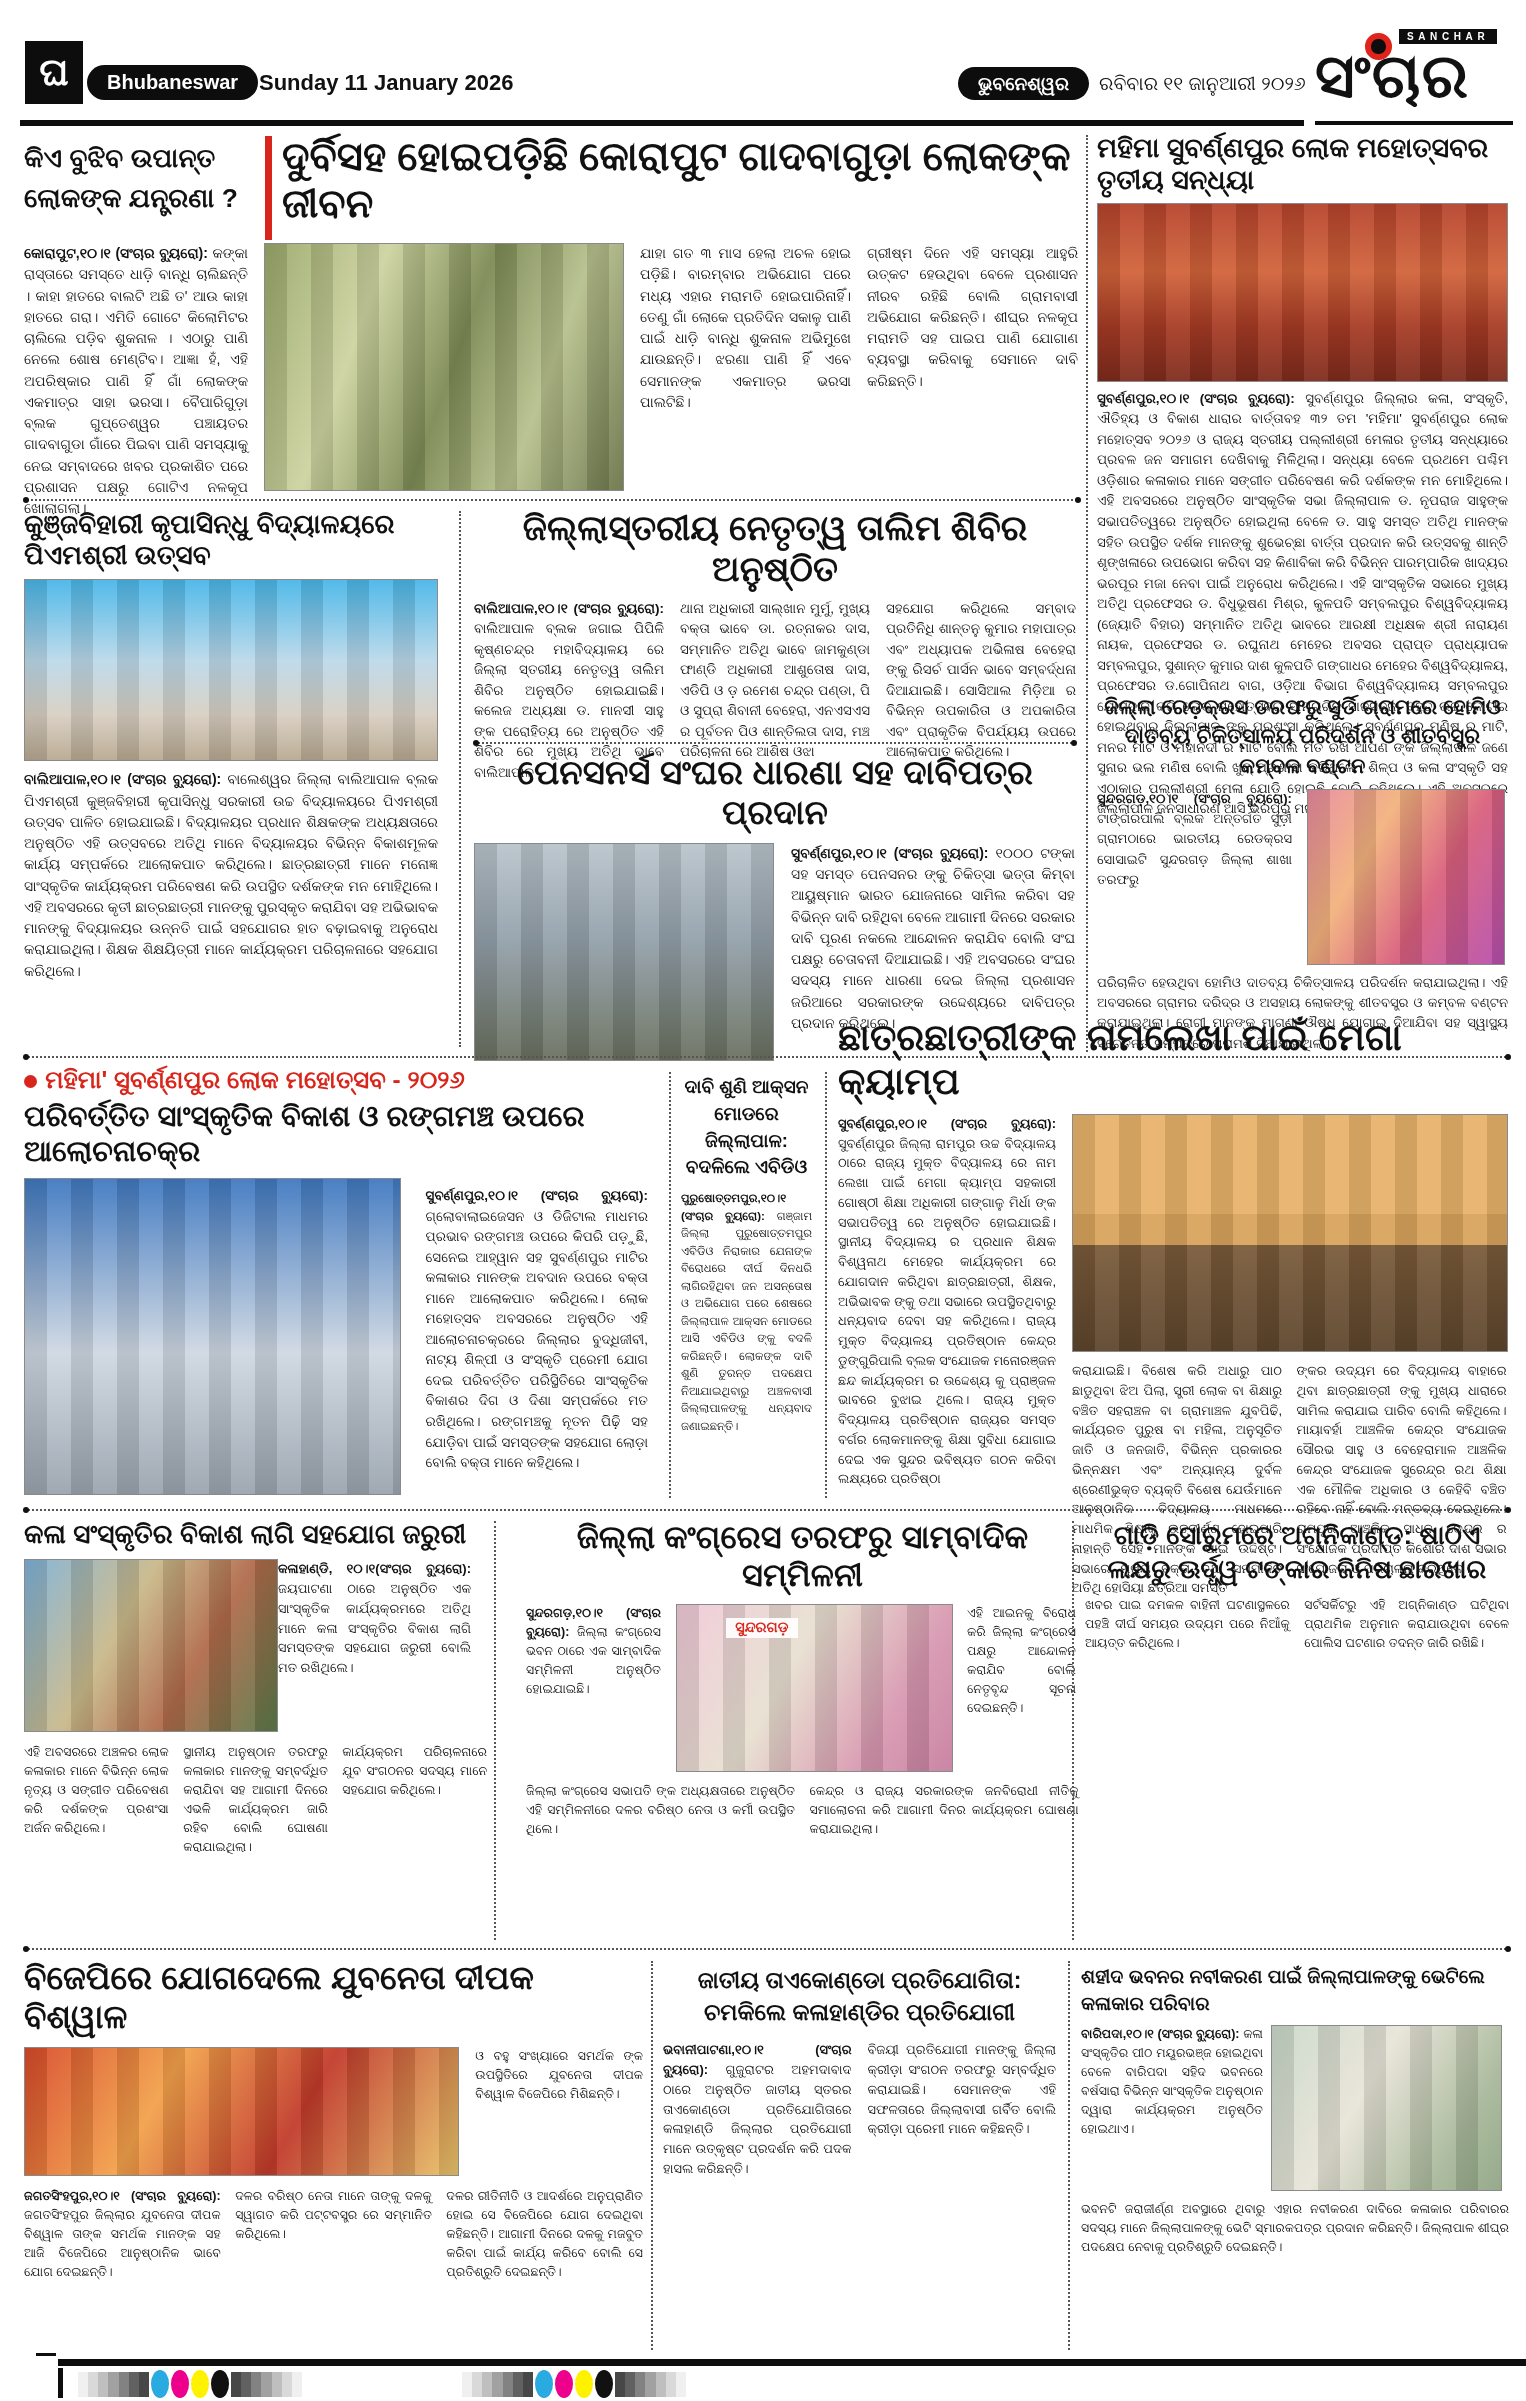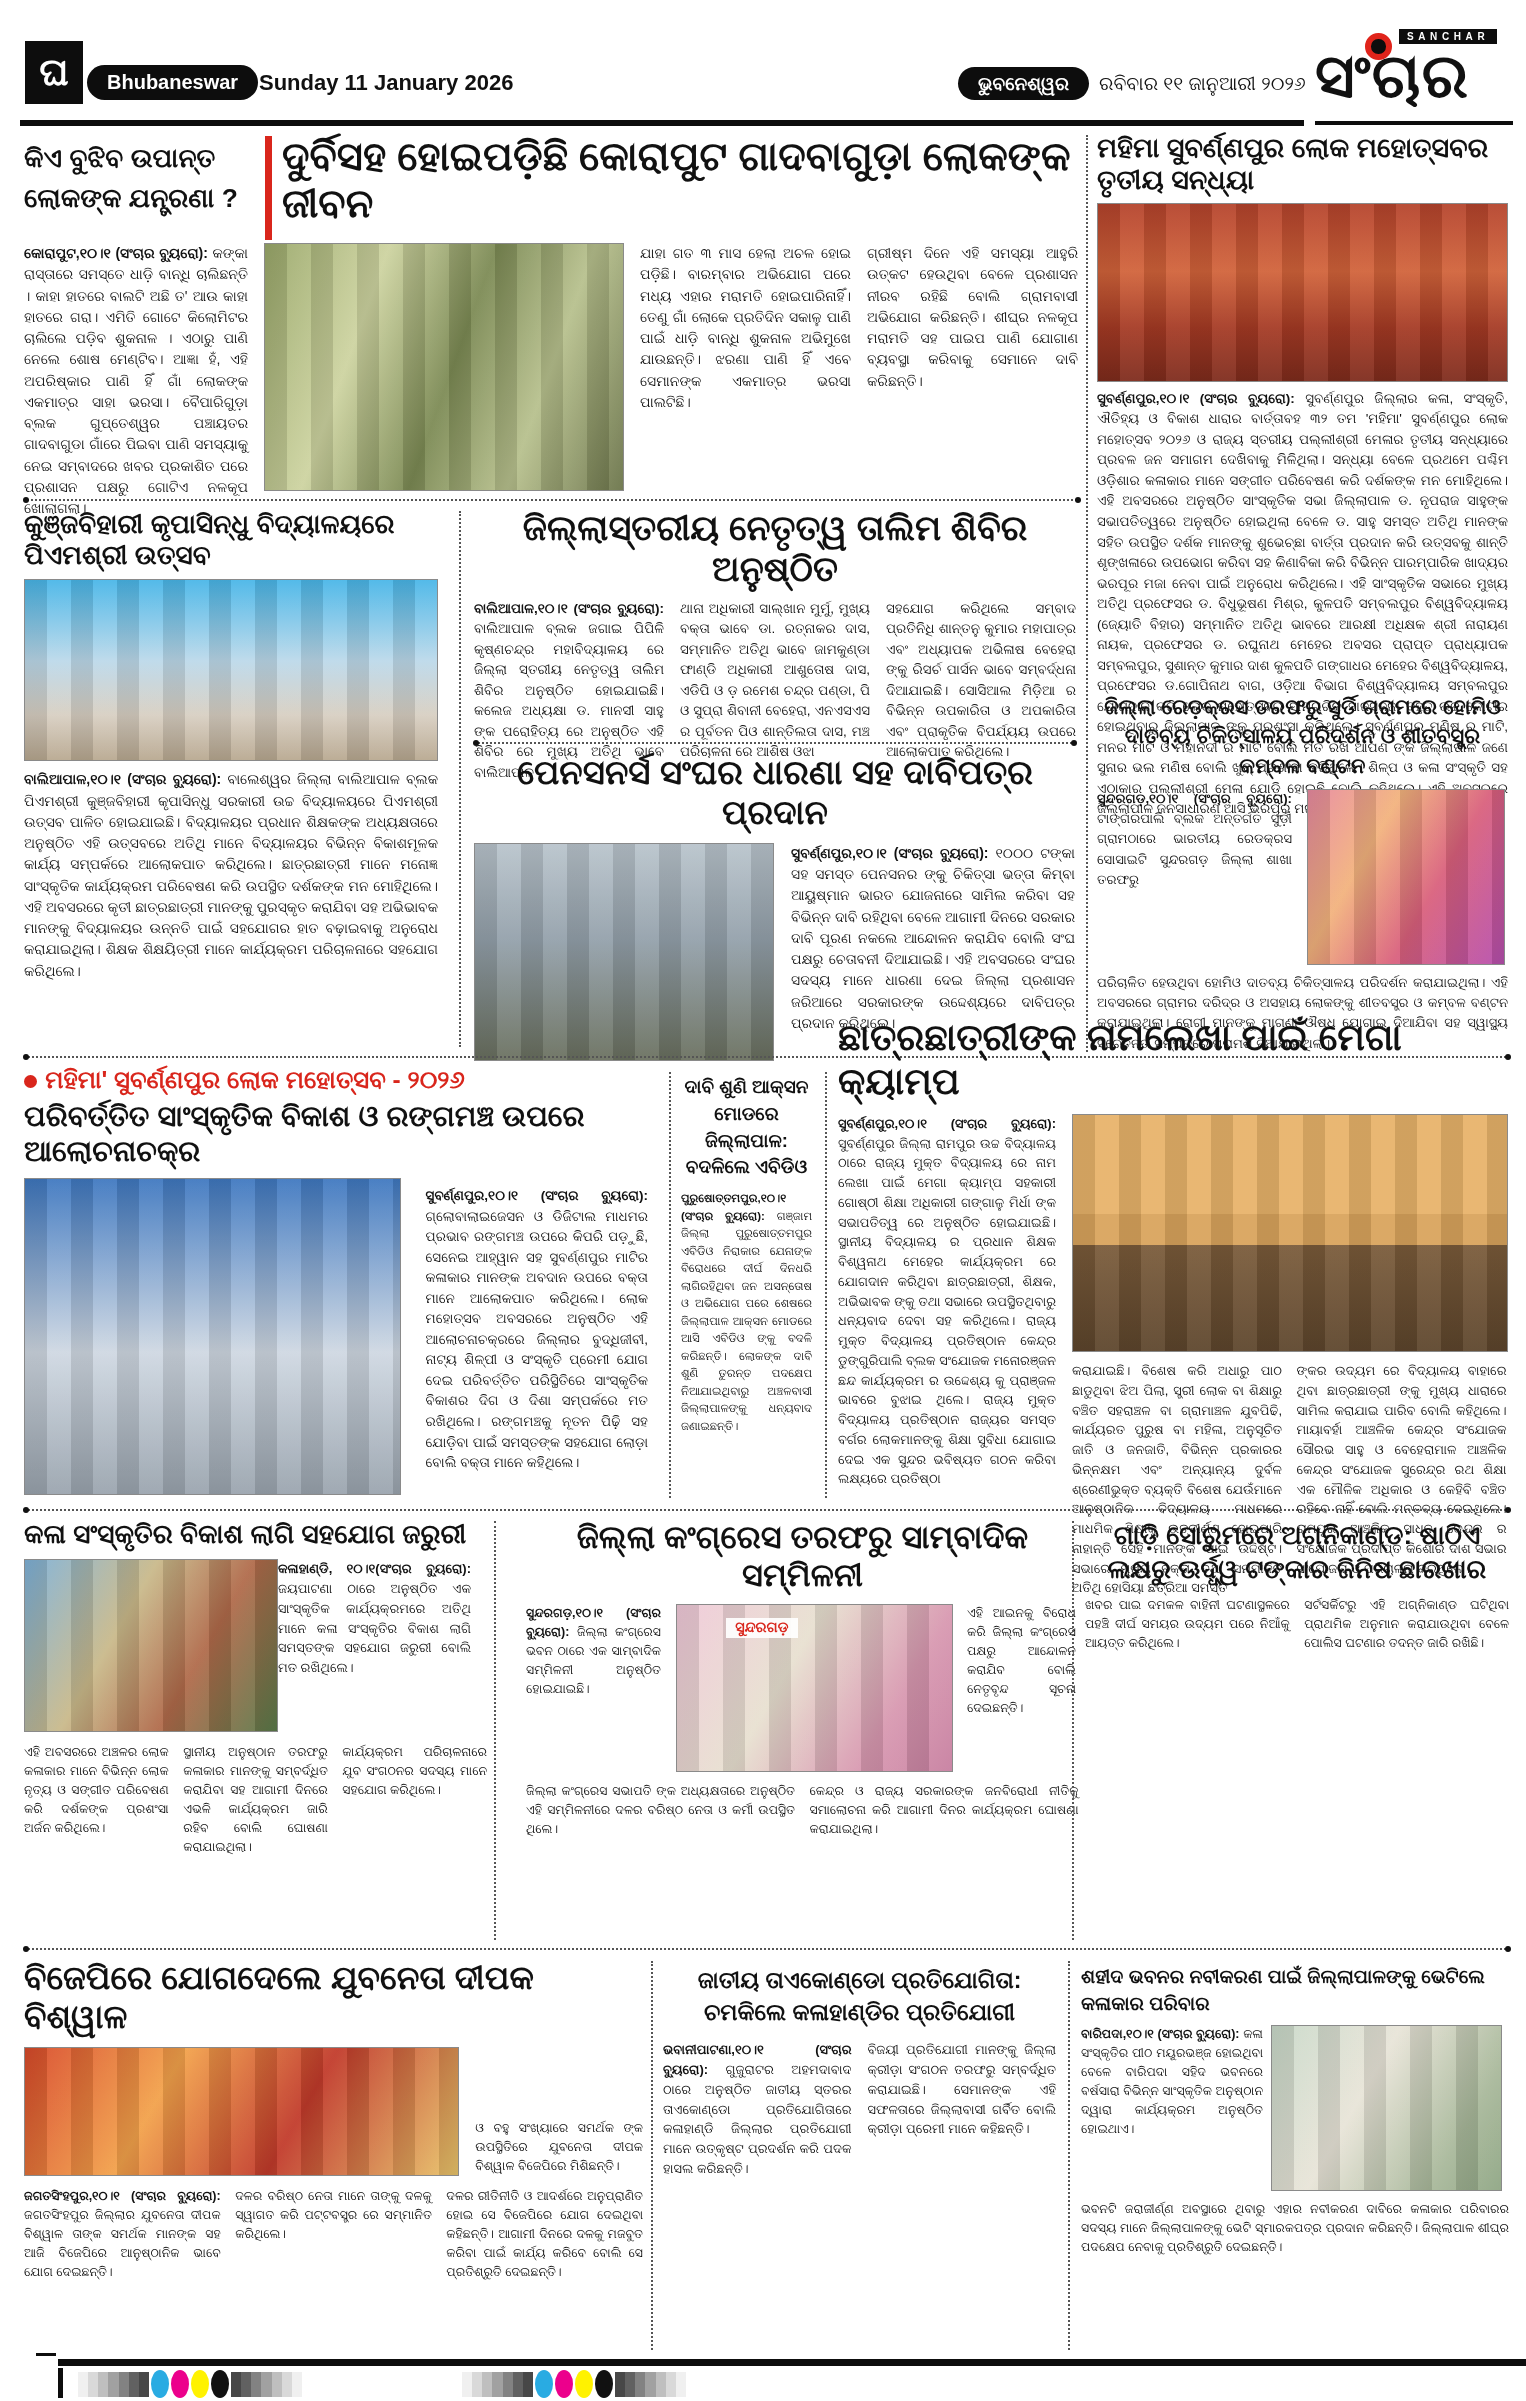--- a/index.html
+++ b/index.html
@@ -245,21 +245,21 @@
     <div class="cols" style="gap:14.5px;margin-top:9.2px;">
       <div class="bd" style="width:205px;font-size:12.5px;">ଖବର ପାଇ ଦମକଳ ବାହିନୀ ଘଟଣାସ୍ଥଳରେ ପହଞ୍ଚି ଦୀର୍ଘ ସମୟର ଉଦ୍ୟମ ପରେ ନିଆଁକୁ ଆୟତ୍ତ କରିଥିଲେ।</div>
       <div class="bd" style="width:205px;font-size:12.5px;">ସର୍ଟସର୍କିଟରୁ ଏହି ଅଗ୍ନିକାଣ୍ଡ ଘଟିଥିବା ପ୍ରାଥମିକ ଅନୁମାନ କରାଯାଉଥିବା ବେଳେ ପୋଲିସ ଘଟଣାର ତଦନ୍ତ ଜାରି ରଖିଛି।</div>
     </div>
   </div>
 
   <div class="hsep" style="left:24px;top:1948px;width:1486px;"></div>
 
   <div class="abs" style="left:24px;top:1959px;width:619px;">
     <div class="hl" style="font-size:33px;">ବିଜେପିରେ ଯୋଗଦେଲେ ଯୁବନେତା ଦୀପକ ବିଶ୍ୱାଳ</div>
-    <div class="cols" style="gap:16px;margin-top:10.6px;align-items:flex-end;">
+    <div class="cols" style="gap:16px;margin-top:10.6px;">
       <div class="ph p-crowd" style="width:436px;height:129px;"></div>
       <div class="bd" style="width:168px;font-size:12.5px;">ଓ ବହୁ ସଂଖ୍ୟାରେ ସମର୍ଥକ ଙ୍କ ଉପସ୍ଥିତିରେ ଯୁବନେତା ଦୀପକ ବିଶ୍ୱାଳ ବିଜେପିରେ ମିଶିଛନ୍ତି।</div>
     </div>
     <div class="cols" style="gap:14.5px;margin-top:10.6px;">
       <p class="bd" style="width:197px;font-size:12.5px;margin:0;">
         <b>ଜଗତସିଂହପୁର,୧୦।୧ (ସଂଚାର ବ୍ୟୁରୋ):</b>
         <span>ଜଗତସିଂହପୁର ଜିଲ୍ଲାର ଯୁବନେତା ଦୀପକ ବିଶ୍ୱାଳ ତାଙ୍କ ସମର୍ଥକ ମାନଙ୍କ ସହ ଆଜି ବିଜେପିରେ ଆନୁଷ୍ଠାନିକ ଭାବେ ଯୋଗ ଦେଇଛନ୍ତି।</span>
       </p>
       <div class="bd" style="width:197px;font-size:12.5px;">ଦଳର ବରିଷ୍ଠ ନେତା ମାନେ ତାଙ୍କୁ ଦଳକୁ ସ୍ୱାଗତ କରି ପଟ୍ଟବସ୍ତ୍ର ରେ ସମ୍ମାନିତ କରିଥିଲେ।</div>
       <div class="bd" style="width:197px;font-size:12.5px;">ଦଳର ରୀତିନୀତି ଓ ଆଦର୍ଶରେ ଅନୁପ୍ରାଣିତ ହୋଇ ସେ ବିଜେପିରେ ଯୋଗ ଦେଇଥିବା କହିଛନ୍ତି। ଆଗାମୀ ଦିନରେ ଦଳକୁ ମଜବୁତ କରିବା ପାଇଁ କାର୍ଯ୍ୟ କରିବେ ବୋଲି ସେ ପ୍ରତିଶ୍ରୁତି ଦେଇଛନ୍ତି।</div>

